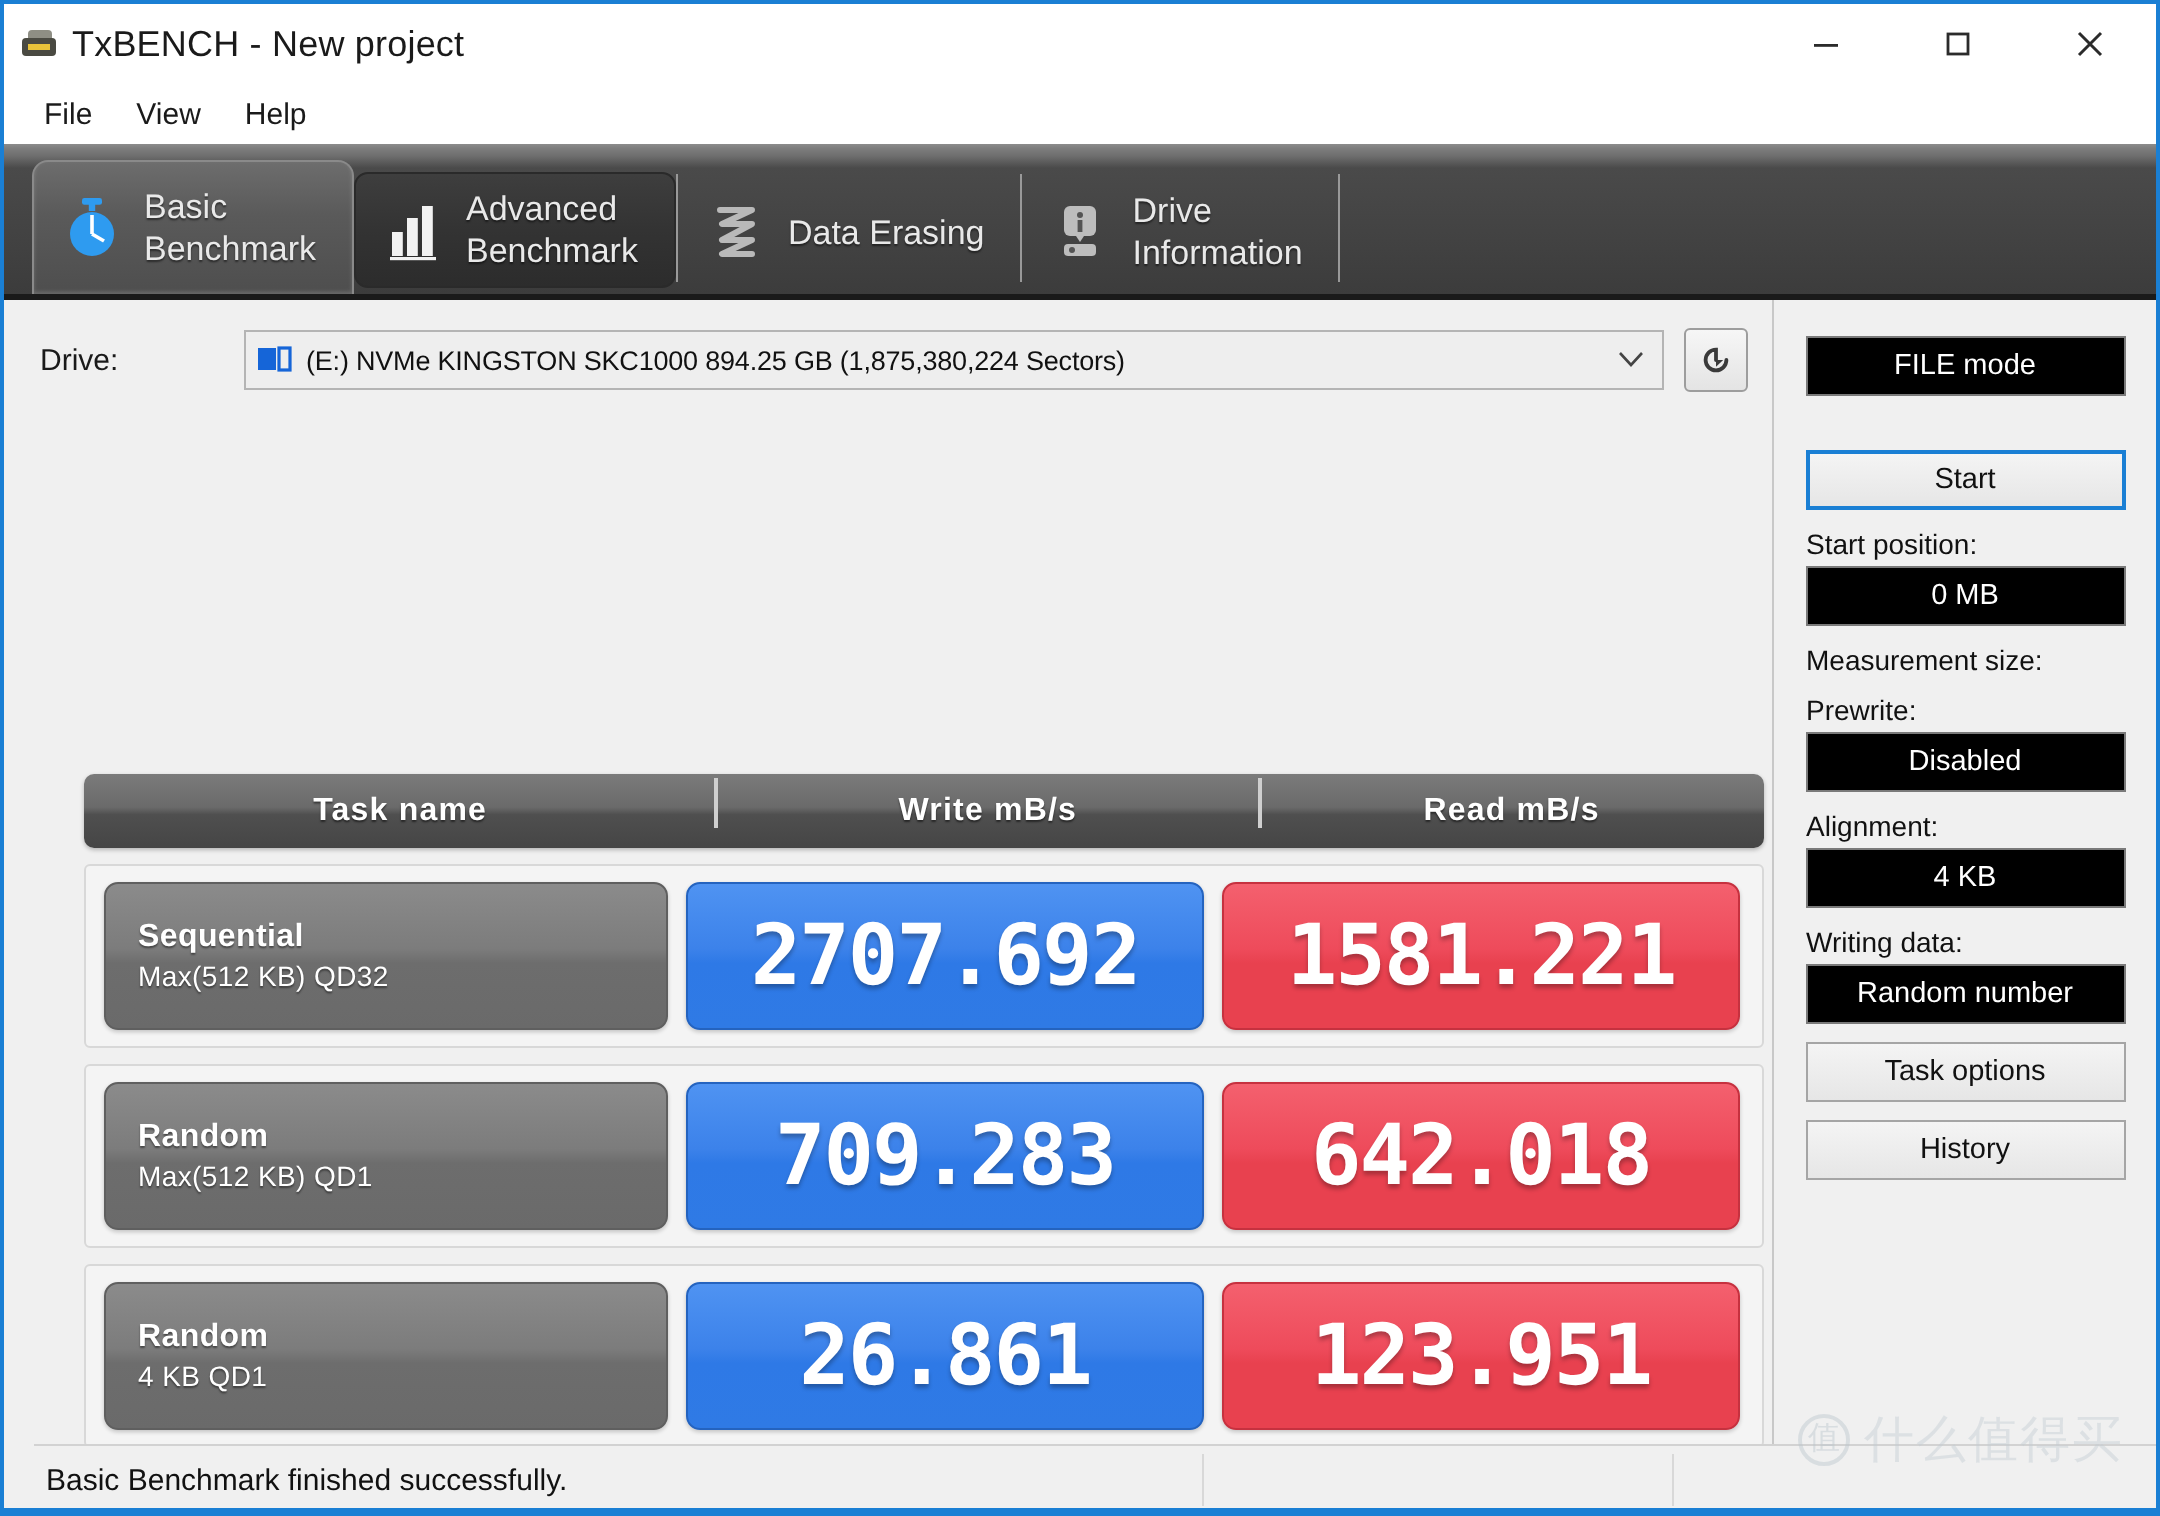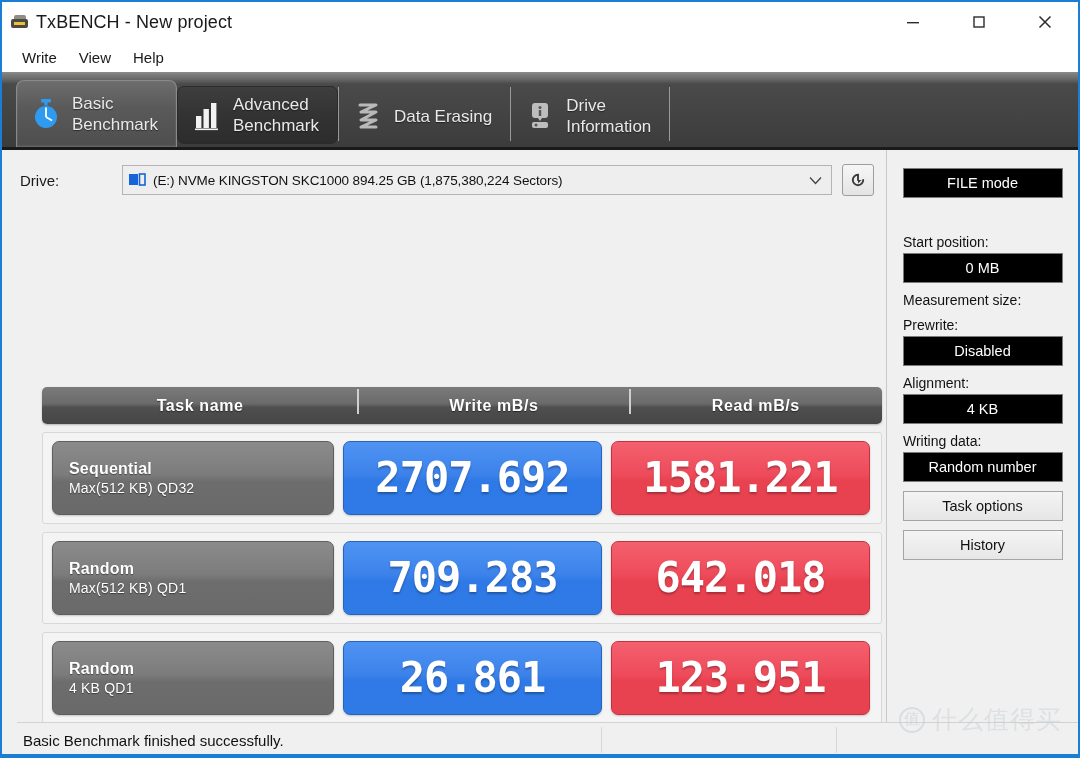--- a/index.html
+++ b/index.html
@@ -403,21 +403,21 @@
       </div>
       <div class="win-btn">
         <svg width="18" height="18" viewBox="0 0 18 18">
           <path d="M3.5 3.5 L14.5 14.5 M14.5 3.5 L3.5 14.5" stroke="#2b2b2b" stroke-width="1.5" fill="none"></path>
         </svg>
       </div>
     </div>
   </div>
 
   <div class="menubar">
-    <div class="menu-item">Write</div>
+    <div class="menu-item">File</div>
     <div class="menu-item">View</div>
     <div class="menu-item">Help</div>
   </div>
 
   <div class="tabstrip">
 
     <div class="tab active">
       <span class="tab-icon">
         <svg width="30" height="34" viewBox="0 0 30 34">
           <rect x="10" y="2" width="10" height="3.4" rx="1.2" fill="#2e9bf0"></rect>
@@ -564,20 +564,21 @@
       </div>
 
     </div>
 
     <div class="sidebar">
       <div class="sb-gap-lg"></div>
       <div class="sb-btn sb-dark">FILE mode</div>
 
       <div class="sb-gap-lg"></div>
       <div class="sb-gap-sm"></div>
+      <div class="sb-btn sb-light sb-focus">Start</div>
 
       <div class="sb-label">Start position:</div>
       <div class="sb-btn sb-dark">0 MB</div>
 
       <div class="sb-label">Measurement size:</div>
 
       <div class="sb-label">Prewrite:</div>
       <div class="sb-btn sb-dark">Disabled</div>
 
       <div class="sb-label">Alignment:</div>

